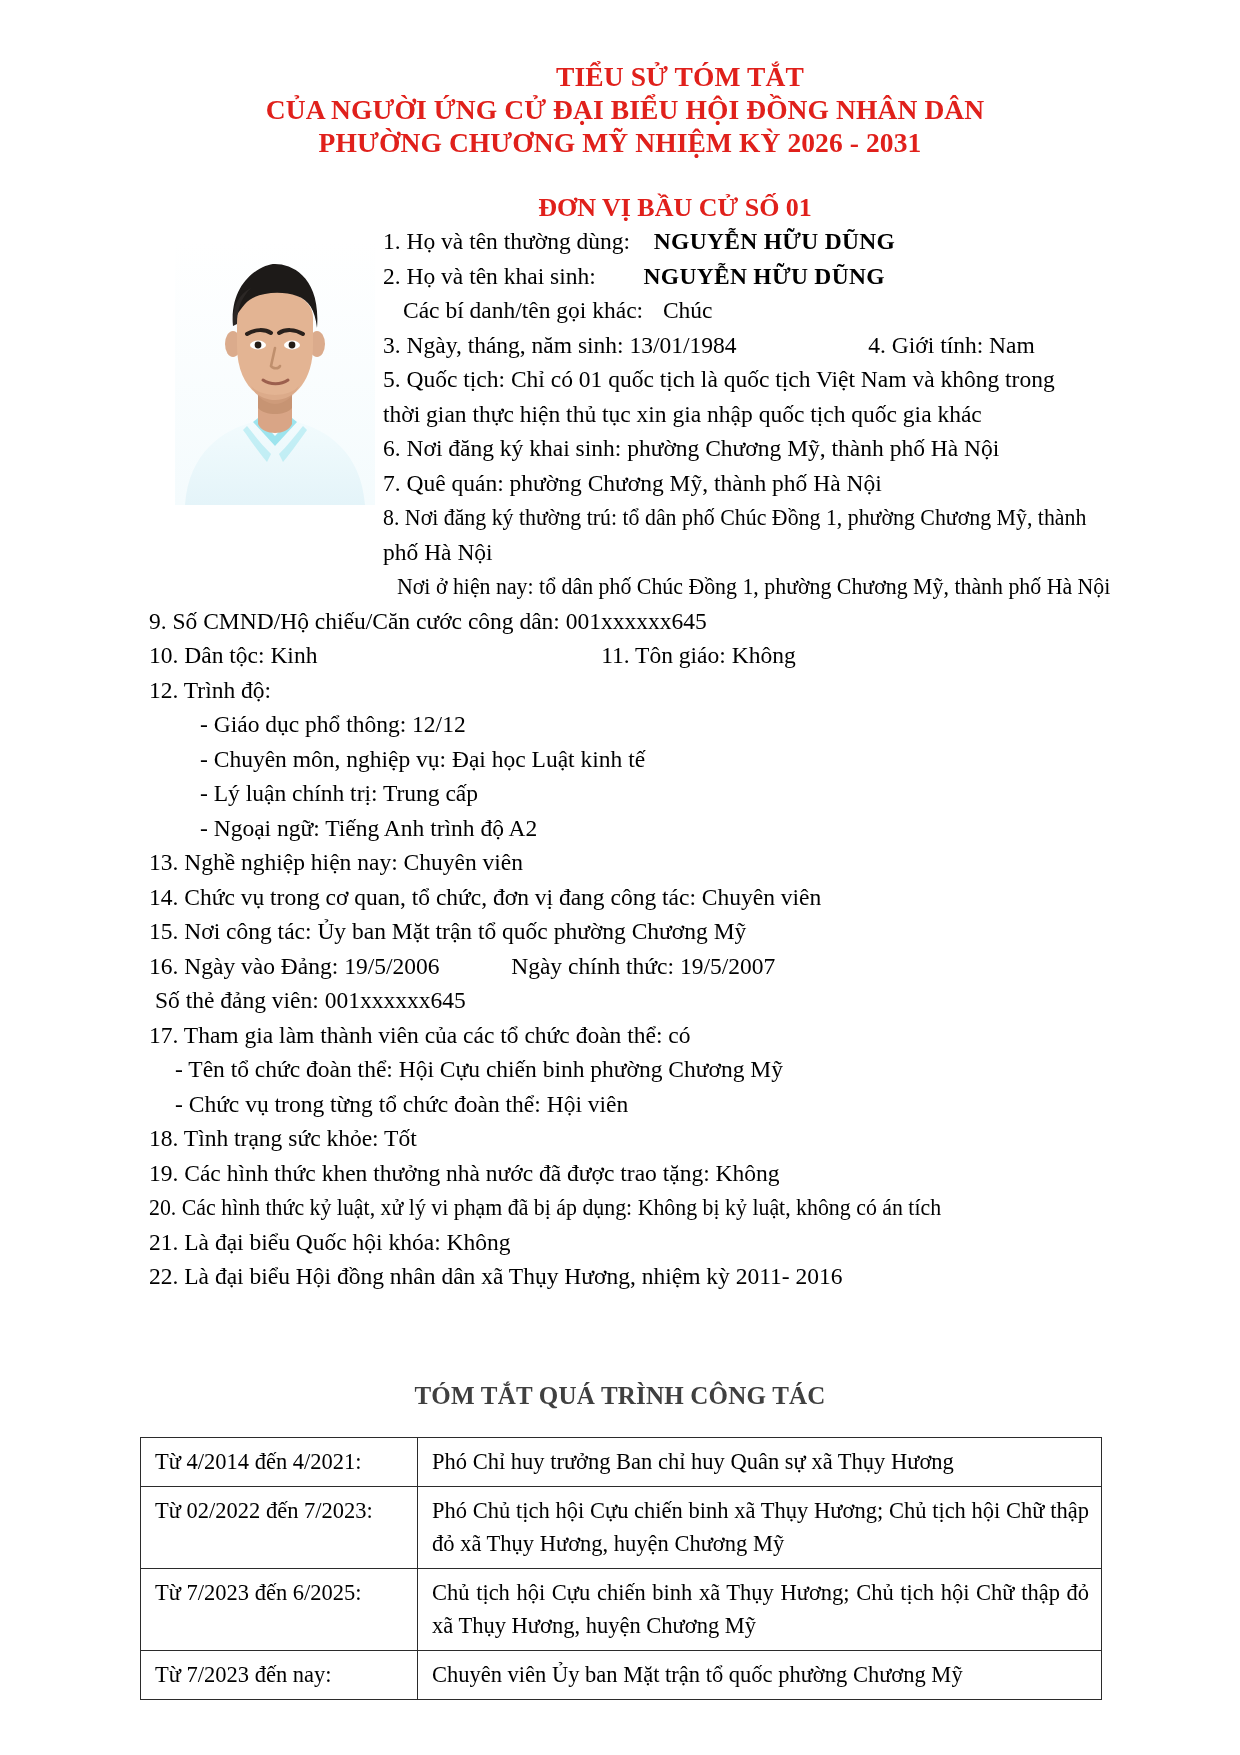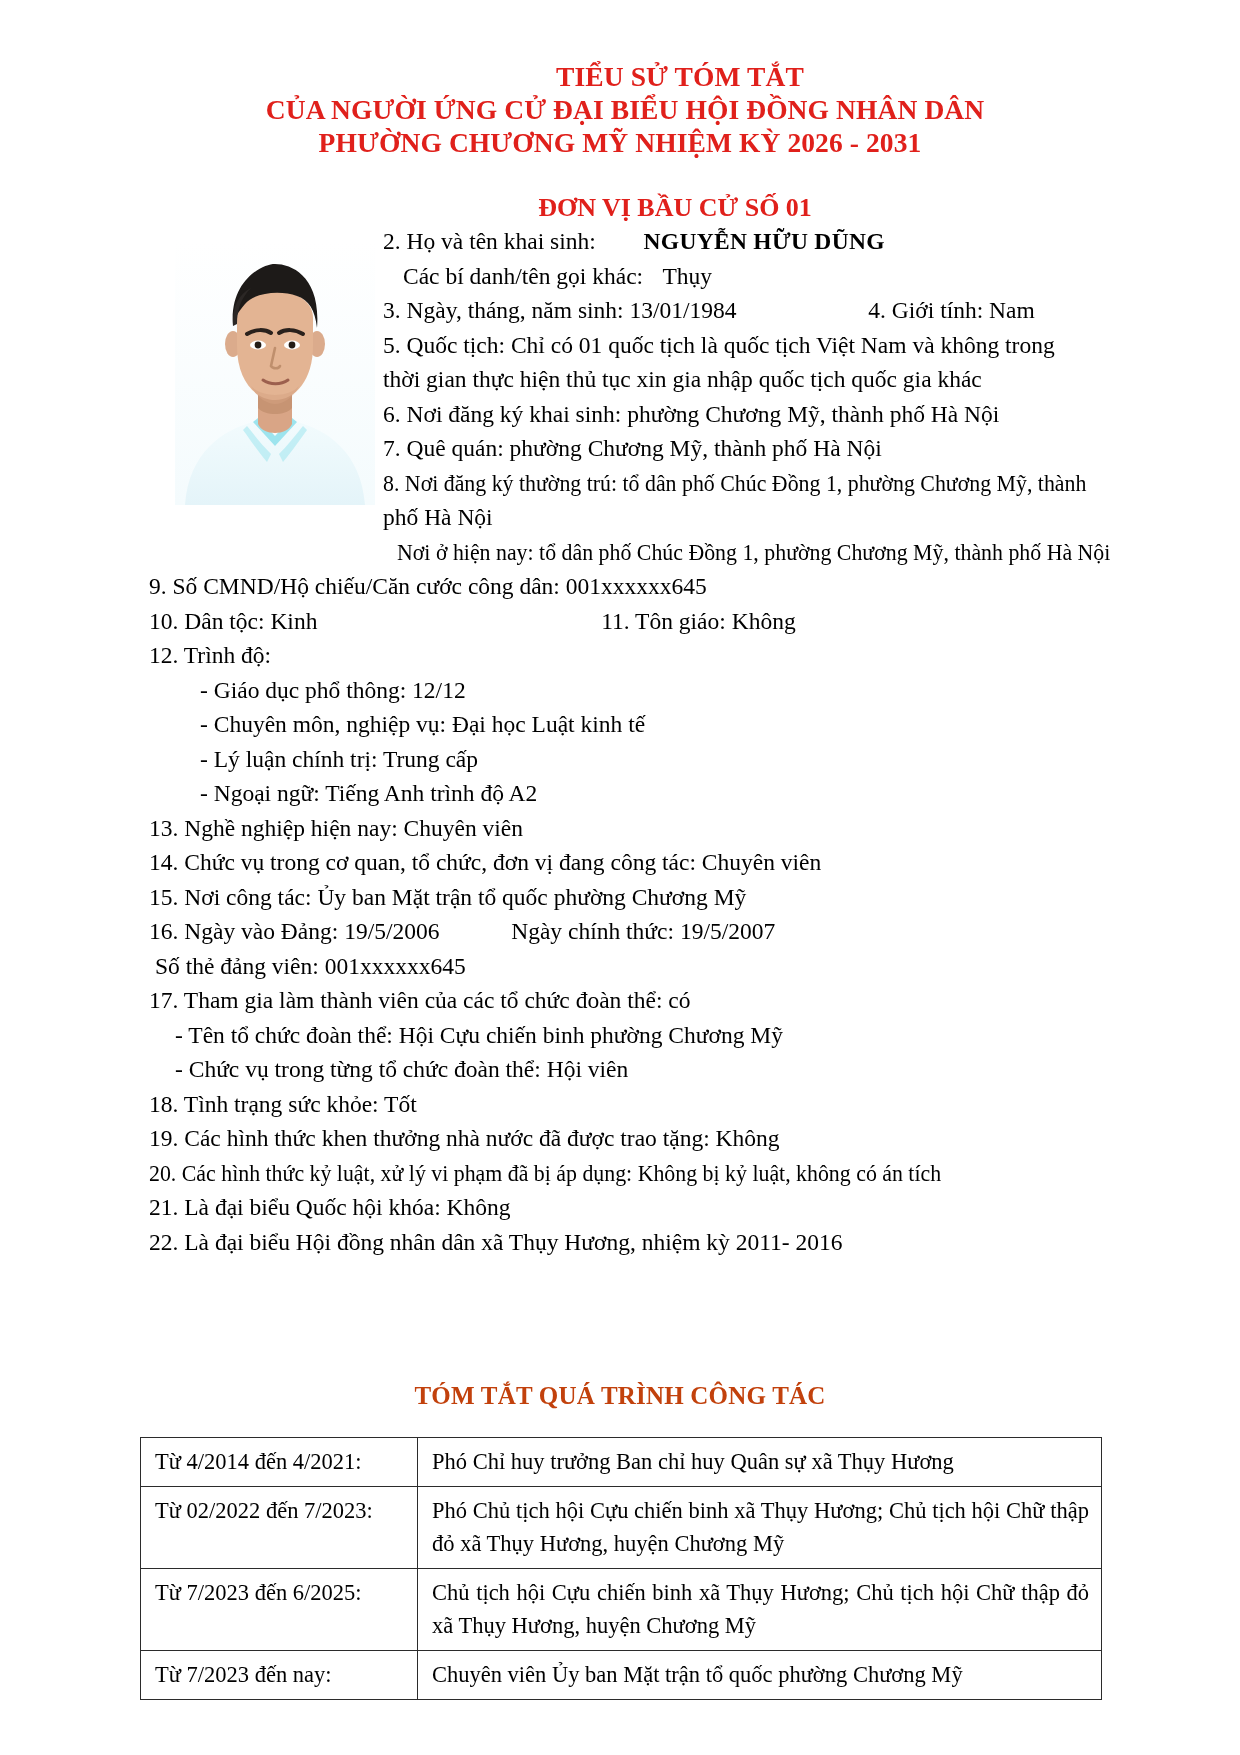--- a/index.html
+++ b/index.html
@@ -83,21 +83,21 @@
   .tight { font-stretch: semi-condensed; transform: scaleX(0.93); transform-origin: left center; display: inline-block; }
   .nm { font-weight: bold; letter-spacing: 0.3px; }
 
   
   .sec-head {
     position: absolute;
     left: 0;
     top: 1382px;
     width: 1240px;
     text-align: center;
-    color: #c2410c;
+    color: #404040;
     font-weight: bold;
     font-size: 25px;
     letter-spacing: 0.2px;
   }
 
   
   .work-table {
     position: absolute;
     left: 140px;
     top: 1437px;
@@ -173,31 +173,36 @@
       <path d="M100 108 L96 126 C98 129 104 129 105 126" stroke="#bf8f6d" stroke-width="2.6" fill="none" stroke-linecap="round"></path>
 
       <path d="M88 140 C95 145 106 145 113 140" stroke="#9c5f4d" stroke-width="3" fill="none" stroke-linecap="round"></path>
 
       <path d="M76 146 C86 158 114 158 124 146 C118 158 108 164 100 164 C92 164 82 158 76 146 Z" fill="#d6a182" opacity="0.5"></path>
     </svg>
   </div>
 
   <div class="bio">
 
+    <div class="ln indent-photo">
+      <span>1. Họ và tên thường dùng:</span>
+      <span style="display:inline-block;width:12px"></span>
+      <span class="nm">NGUYỄN HỮU DŨNG</span>
+    </div>
 
     <div class="ln indent-photo">
       <span>2. Họ và tên khai sinh:</span>
       <span style="display:inline-block;width:36px"></span>
       <span class="nm">NGUYỄN HỮU DŨNG</span>
     </div>
 
     <div class="ln" style="padding-left:268px">
       <span>Các bí danh/tên gọi khác:</span>
       <span style="display:inline-block;width:8px"></span>
-      <span>Thụy</span>
+      <span>Chúc</span>
     </div>
 
     <div class="ln indent-photo">
       <span>3. Ngày, tháng, năm sinh: 13/01/1984</span>
       <span style="display:inline-block;width:120px"></span>
       <span>4. Giới tính: Nam</span>
     </div>
 
     <div class="ln indent-photo" style="white-space:normal;text-align:justify;width:682px">
       <span>5. Quốc tịch: Chỉ có 01 quốc tịch là quốc tịch Việt Nam và không trong</span>

